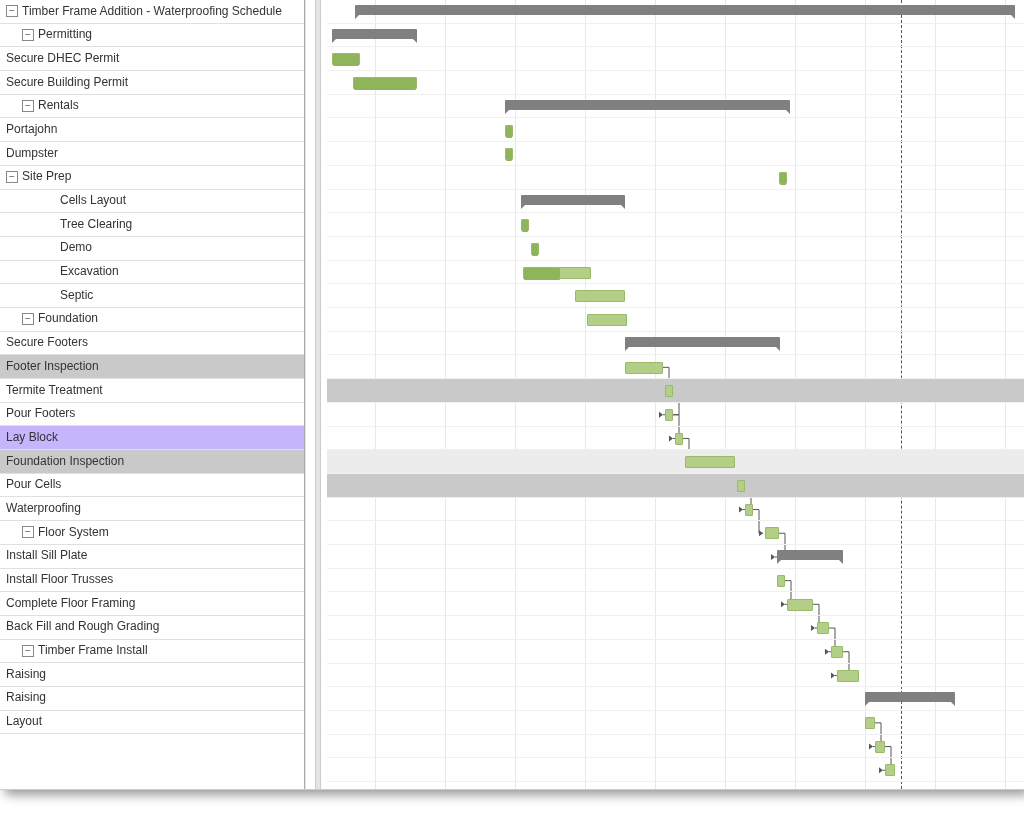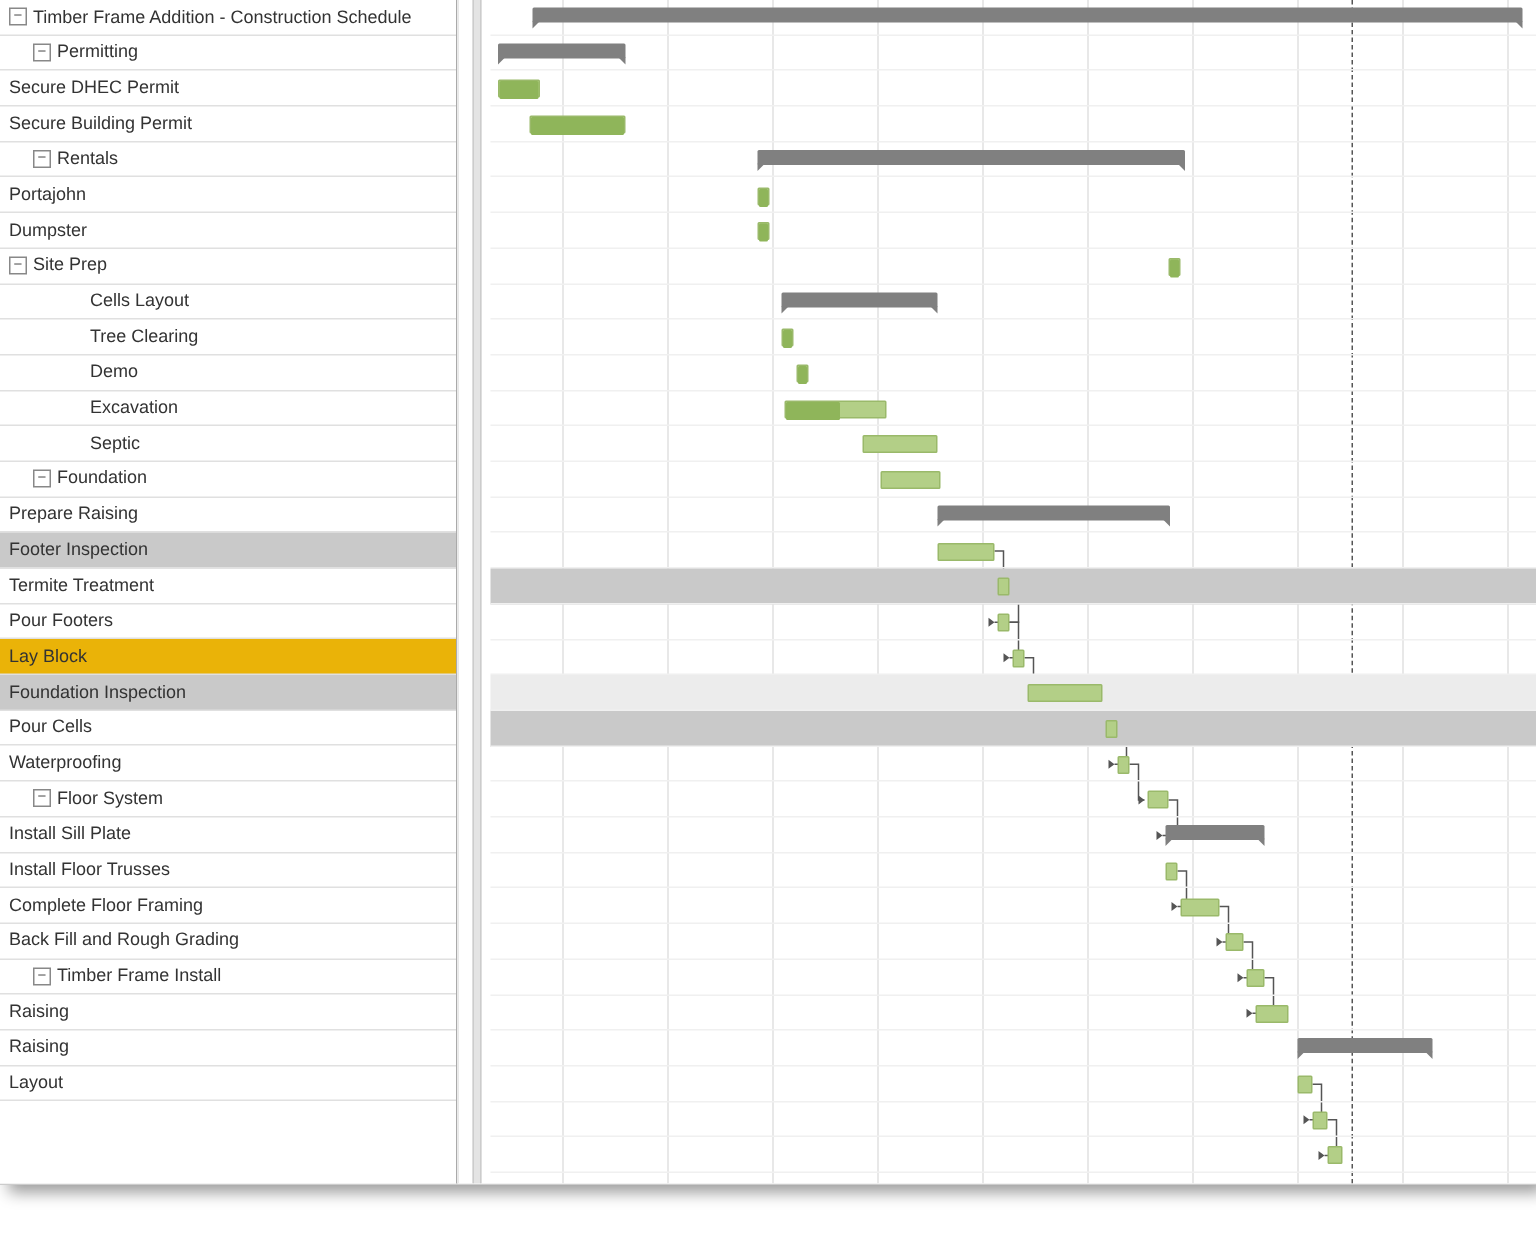--- a/index.html
+++ b/index.html
@@ -33,21 +33,21 @@
     line-height: 23.7px;
     border-bottom: 1px solid #e0e0e0;
     padding-left: 6px;
     white-space: nowrap;
     overflow: hidden;
     text-overflow: ellipsis;
     display: flex;
     align-items: center;
   }
   .task-row.highlight { background: #c9c9c9; }
-  .task-row.highlight-soft { background: #eab308; }
+  .task-row.highlight-soft { background: #c4b5fd; }
   .exp-icon {
     display: inline-flex;
     width: 12px;
     height: 12px;
     border: 1px solid #888;
     color: #555;
     font-size: 10px;
     line-height: 10px;
     align-items: center;
     justify-content: center;
@@ -143,21 +143,21 @@
     bottom: 0;
   }
 </style>
 </head>
 <body>
 
 <div class="app">
   <div class="task-panel" id="taskPanel">
       <div class="task-row lvl-0">
         <span class="exp-icon">−</span>
-        <span>Timber Frame Addition - Construction Schedule</span>
+        <span>Timber Frame Addition - Waterproofing Schedule</span>
       </div>
       <div class="task-row lvl-1">
         <span class="exp-icon">−</span>
         <span>Permitting</span>
       </div>
       <div class="task-row lvl-2">
         <span>Secure DHEC Permit</span>
       </div>
       <div class="task-row lvl-2">
         <span>Secure Building Permit</span>
@@ -189,21 +189,21 @@
         <span>Excavation</span>
       </div>
       <div class="task-row lvl-3">
         <span>Septic</span>
       </div>
       <div class="task-row lvl-1">
         <span class="exp-icon">−</span>
         <span>Foundation</span>
       </div>
       <div class="task-row lvl-2">
-        <span>Prepare Raising</span>
+        <span>Secure Footers</span>
       </div>
       <div class="task-row lvl-2 highlight">
         <span>Footer Inspection</span>
       </div>
       <div class="task-row lvl-2">
         <span>Termite Treatment</span>
       </div>
       <div class="task-row lvl-2">
         <span>Pour Footers</span>
       </div>

